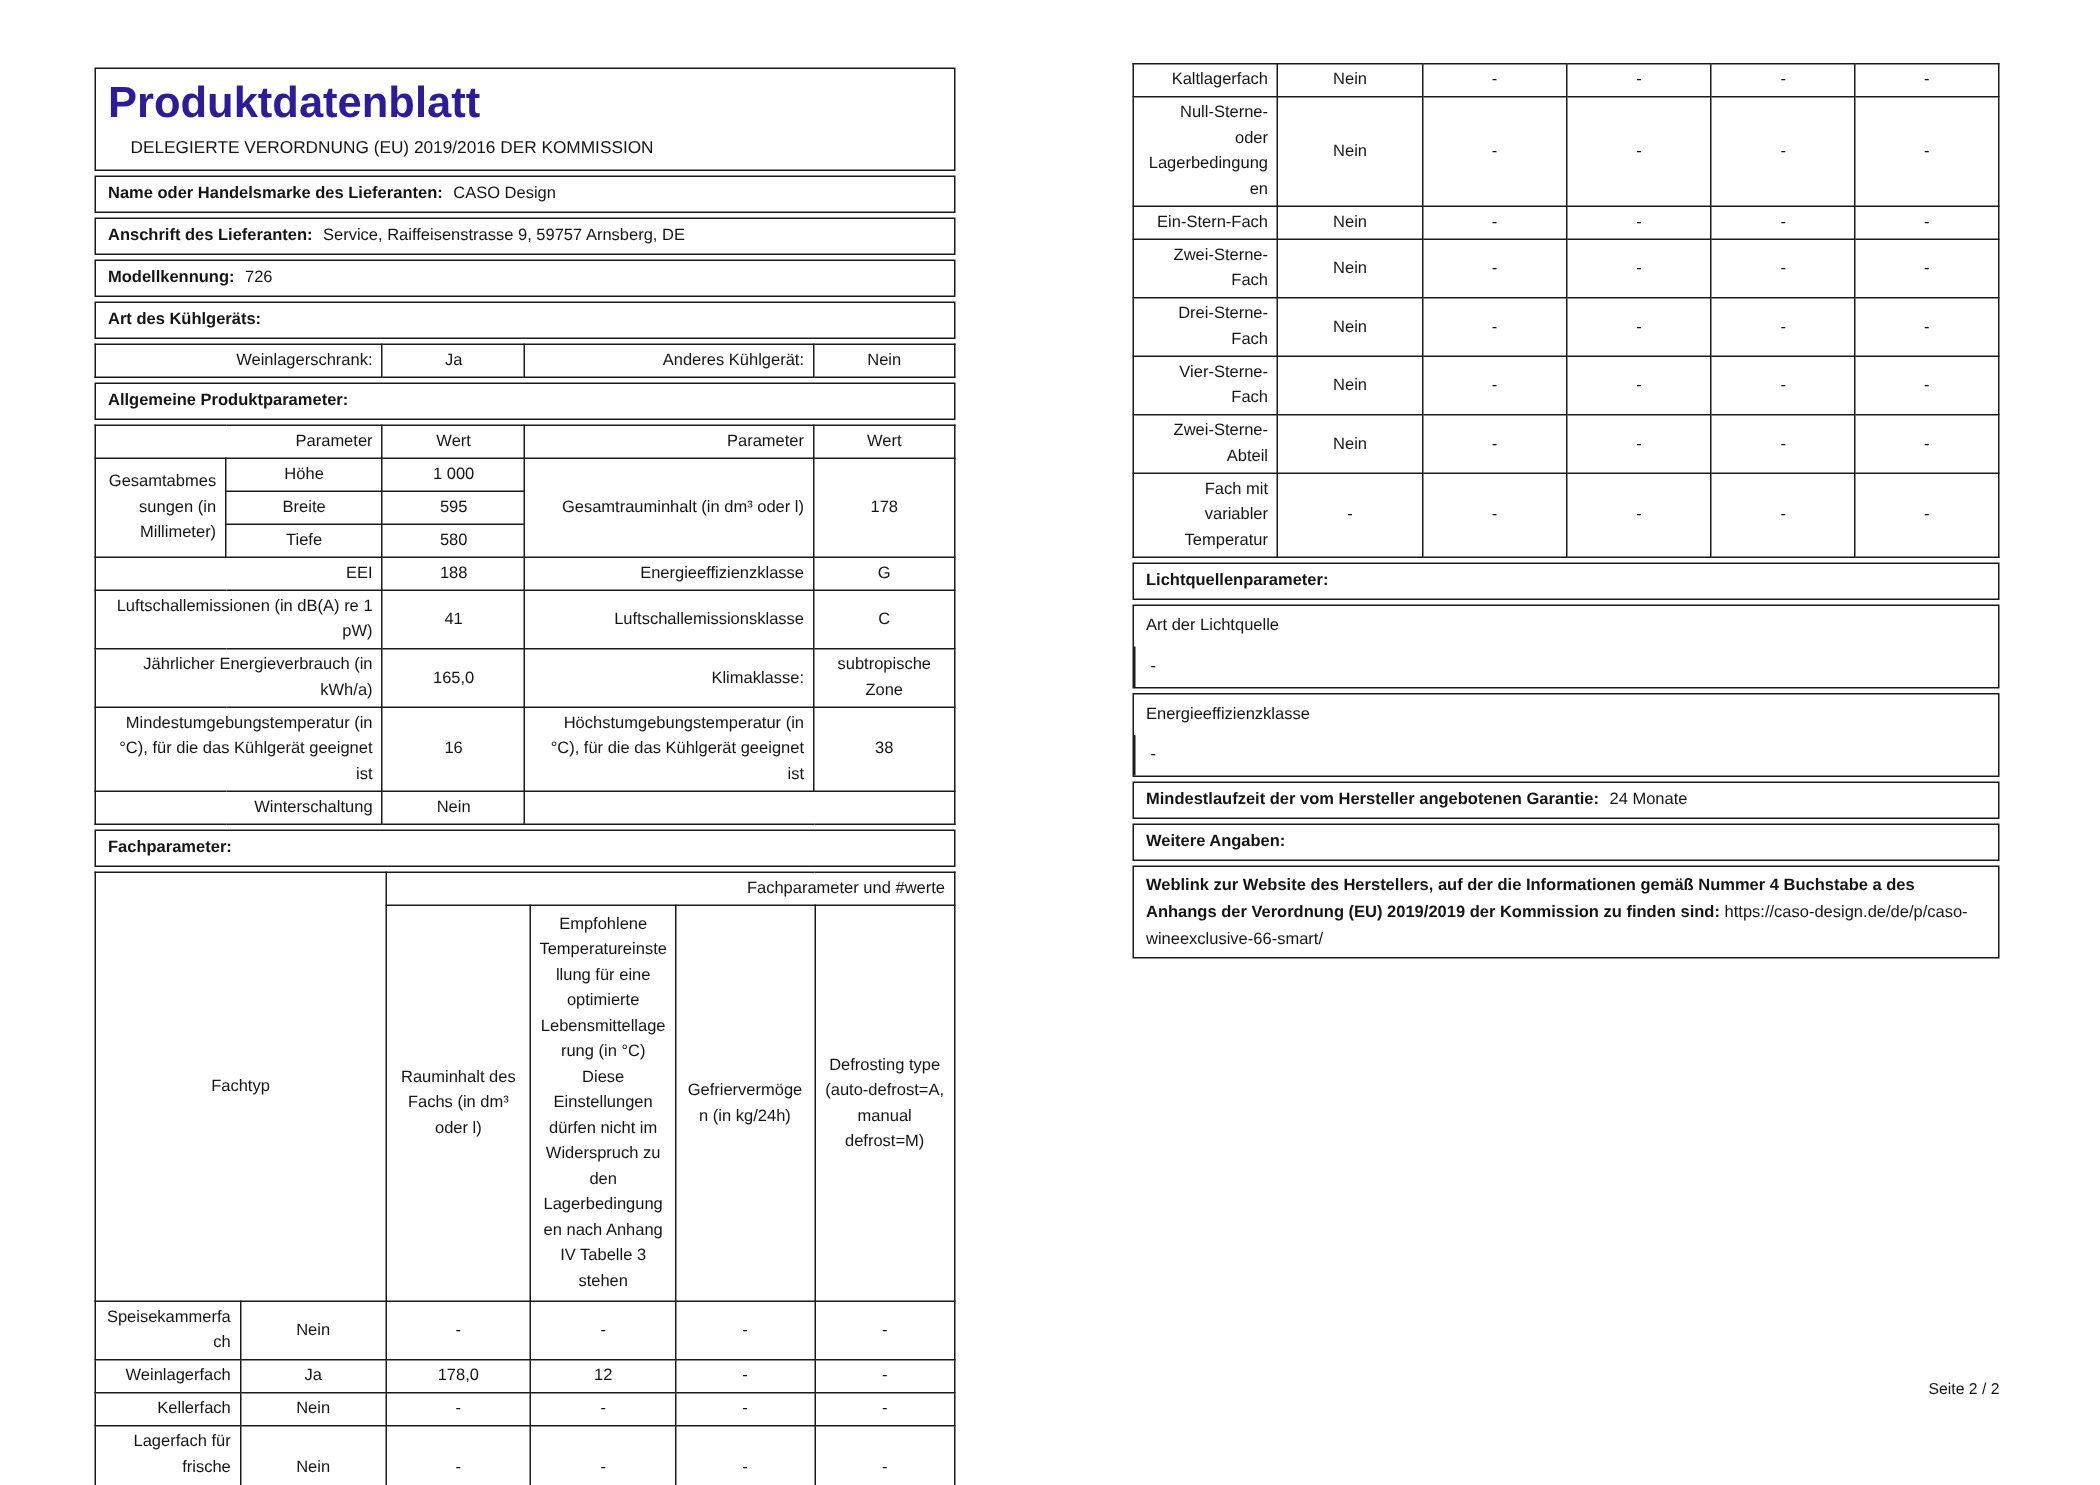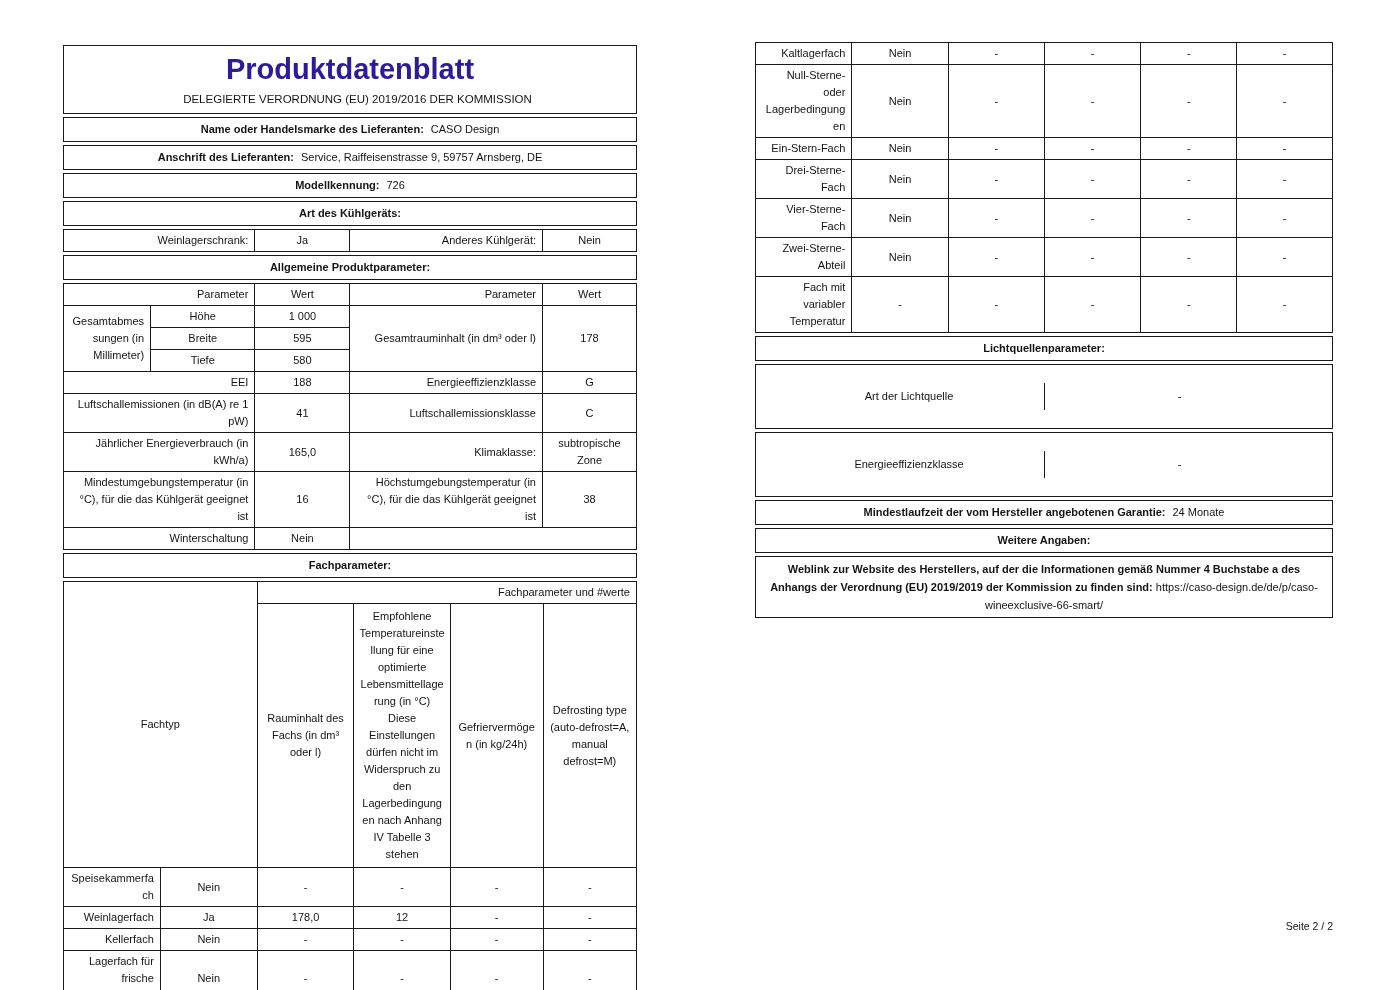--- a/index.html
+++ b/index.html
@@ -12,21 +12,20 @@
   }
   .page { position: absolute; }
   #page1 { left: 63px; top: 45px; width: 574px; }
   #page2 { left: 755px; top: 42px; width: 578px; }
 
   .box {
     border: 1.5px solid #1a1a1a;
     padding: 3px 8px;
     margin-bottom: 3px;
     background: #fff;
-    text-align: center;
   }
   .title-box { padding: 7px 8px 5px 8px; }
   .doc-title {
     margin: 0 0 5px 0;
     font-size: 29px; line-height: 33px; font-weight: bold;
     color: #2e1b9a;
   }
   .doc-subtitle { font-size: 11.5px; padding-left: 15px; }
   .lbl { font-weight: bold; }
   .val { margin-left: 7px; }
@@ -42,21 +41,21 @@
     vertical-align: middle;
     overflow-wrap: break-word; word-wrap: break-word;
   }
   td.l { text-align: right; }
   td.c { text-align: center; }
   td.h1r { height: 22px; }
   .corner-cell { vertical-align: middle; text-align: center; }
   .group-hdr { text-align: right; height: 22px; }
   .tall-hdr td { text-align: center; vertical-align: middle; padding: 4px 5px; }
 
-  .split { display: flex; padding: 18px; }
+  .split { display: flex; padding: 0; flex-direction: column; }
   .split .left-half { width: 50%; padding: 5px 8px; }
   .split .right-half { width: 50%; padding: 5px 10px; border-left: 1.5px solid #1a1a1a; }
   #page2-footer {
     position: absolute; left: 755px; top: 918px; width: 578px;
     text-align: right; font-size: 10.5px;
   }
   .weblink-box { line-height: 18px; }
   .url { overflow-wrap: anywhere; }
 </style>
 </head>
@@ -259,20 +258,28 @@
     </tr>
     <tr>
       <td class="l h1r">Ein-Stern-Fach</td>
       <td class="c">Nein</td>
       <td class="c">-</td>
       <td class="c">-</td>
       <td class="c">-</td>
       <td class="c">-</td>
     </tr>
     <tr>
+      <td class="l">Zwei-Sterne-Fach</td>
+      <td class="c">Nein</td>
+      <td class="c">-</td>
+      <td class="c">-</td>
+      <td class="c">-</td>
+      <td class="c">-</td>
+    </tr>
+    <tr>
       <td class="l h1r">Drei-Sterne-Fach</td>
       <td class="c">Nein</td>
       <td class="c">-</td>
       <td class="c">-</td>
       <td class="c">-</td>
       <td class="c">-</td>
     </tr>
     <tr>
       <td class="l h1r">Vier-Sterne-Fach</td>
       <td class="c">Nein</td>

